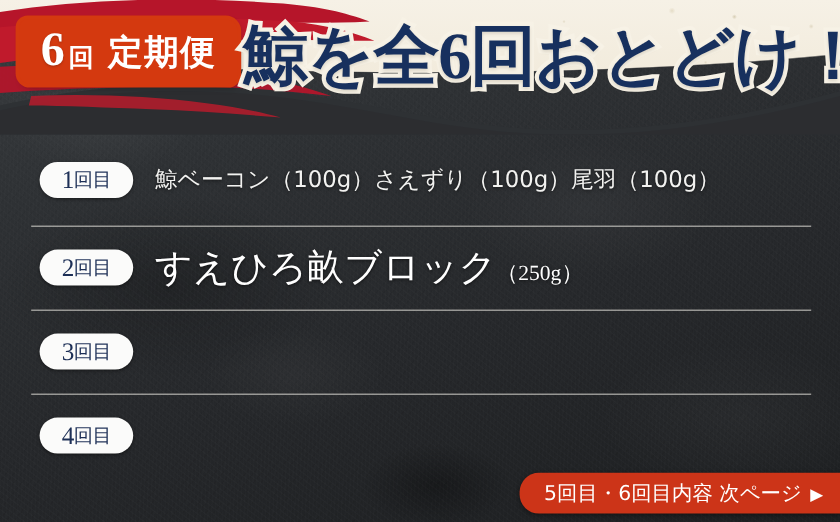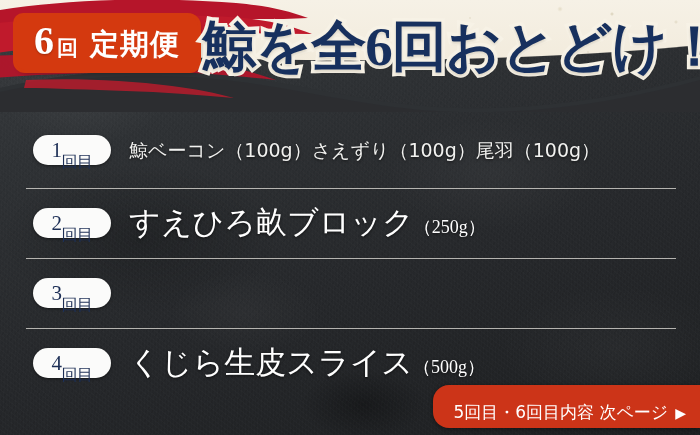--- a/index.html
+++ b/index.html
@@ -169,21 +169,21 @@
     color:#1d2f56;
     display:flex;
     align-items:center;
     justify-content:center;
     font-size:19px;
     line-height:1;
     letter-spacing:-.5px;
     box-shadow:0 1px 3px rgba(0,0,0,.45);
   }
   .pill .pn{font-size:21px;}
-  .pill .pk{font-size:16px;position:relative;top:12px;}
+  .pill .pk{font-size:16px;position:relative;top:1px;}
 
   .rowtext{
     margin-left:18px;
     min-width:0;
   }
   .rowtitle{
     color:#ffffff;
     font-size:31px;
     line-height:1.12;
     white-space:nowrap;
@@ -198,21 +198,21 @@
     margin-top:1px;
     white-space:nowrap;
     text-shadow:0 1px 3px rgba(0,0,0,.6);
   }
 
   
   .footer-cta{
     position:absolute;
     right:0; bottom:7px;
     height:31px;
-    padding:12px 14px 0 20px;
+    padding:3px 14px 0 20px;
     display:flex;
     align-items:center;
     gap:7px;
     background:#cc3418;
     border-radius:16px 0 0 16px;
     color:#fff;
     font-family:"DejaVu Sans","Liberation Sans",sans-serif;
     font-size:17px;
     line-height:1;
     white-space:nowrap;
@@ -280,23 +280,20 @@
         <span class="pn">3</span>
         <span class="pk">回目</span>
       </div>
     </div>
 
     <div class="row">
       <div class="pill">
         <span class="pn">4</span>
         <span class="pk">回目</span>
       </div>
-      <div class="rowtext">
-        <div class="rowtitle"><span>くじら生皮スライス</span><span class="unit">（500g）</span></div>
-      </div>
     </div>
 
   </div>
 
   <div class="footer-cta">
     <span>5回目・6回目内容 次ページ</span>
     <span class="arrow">▶</span>
   </div>
 
 </div>

